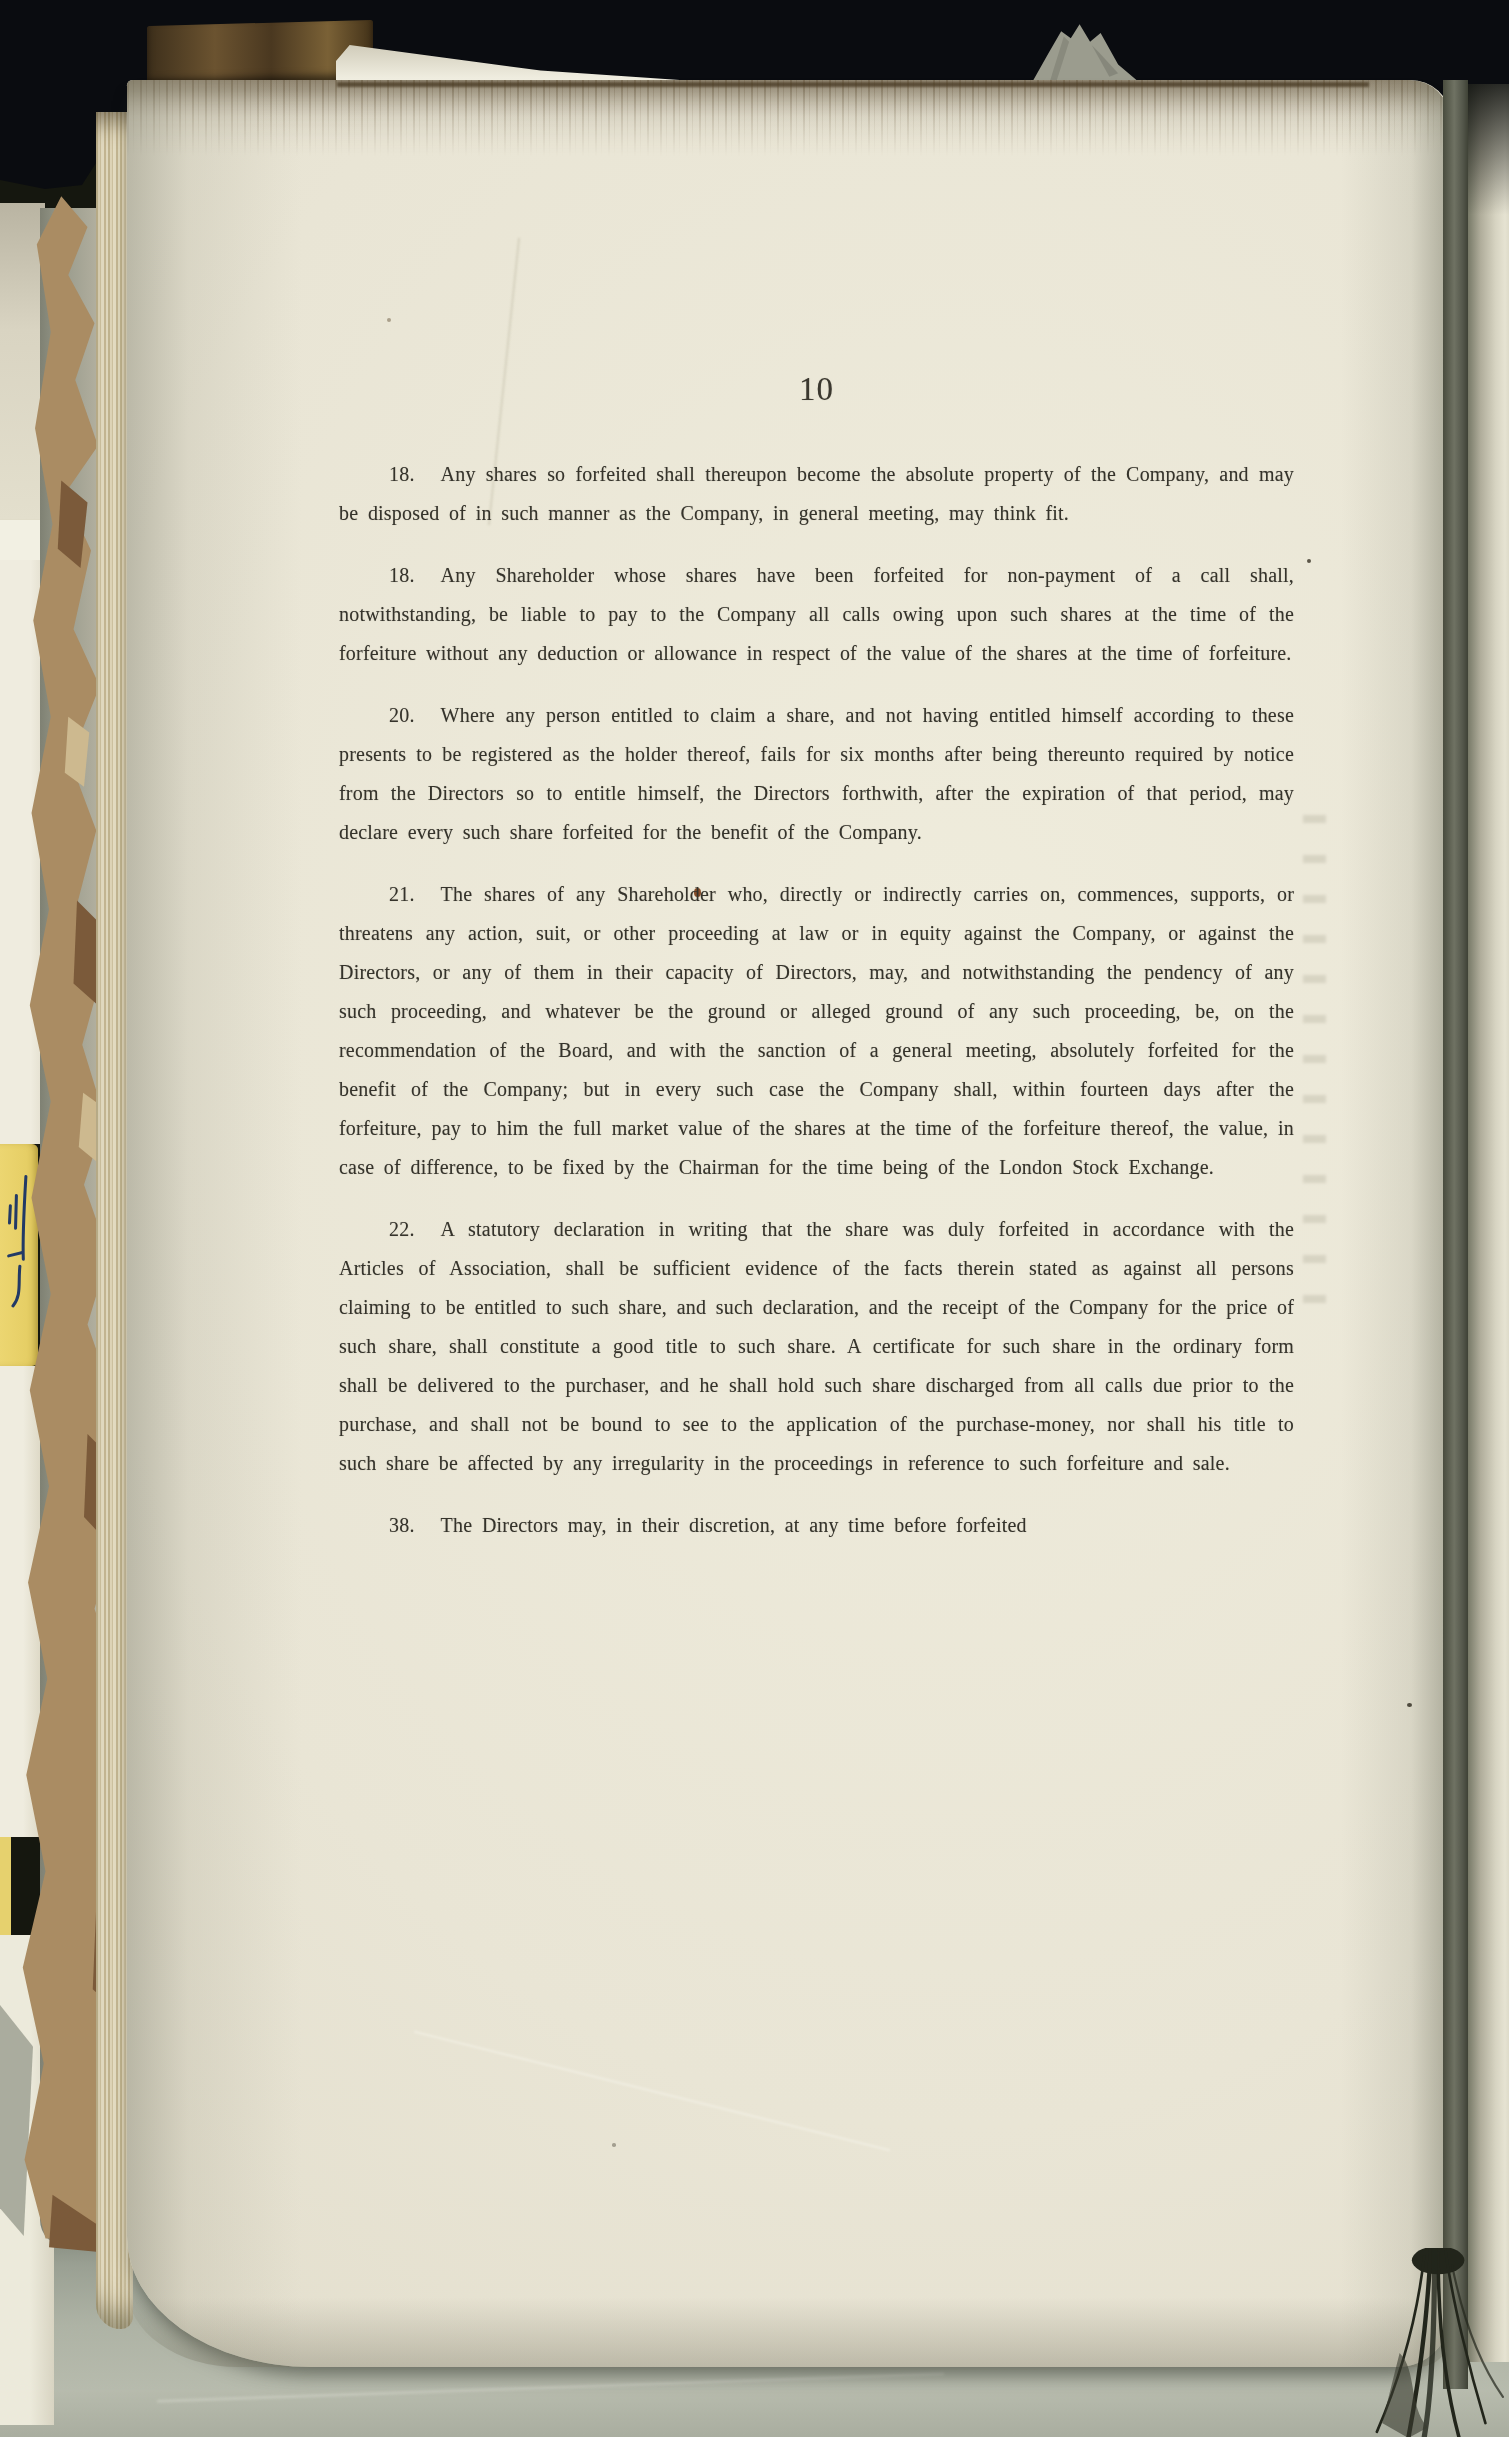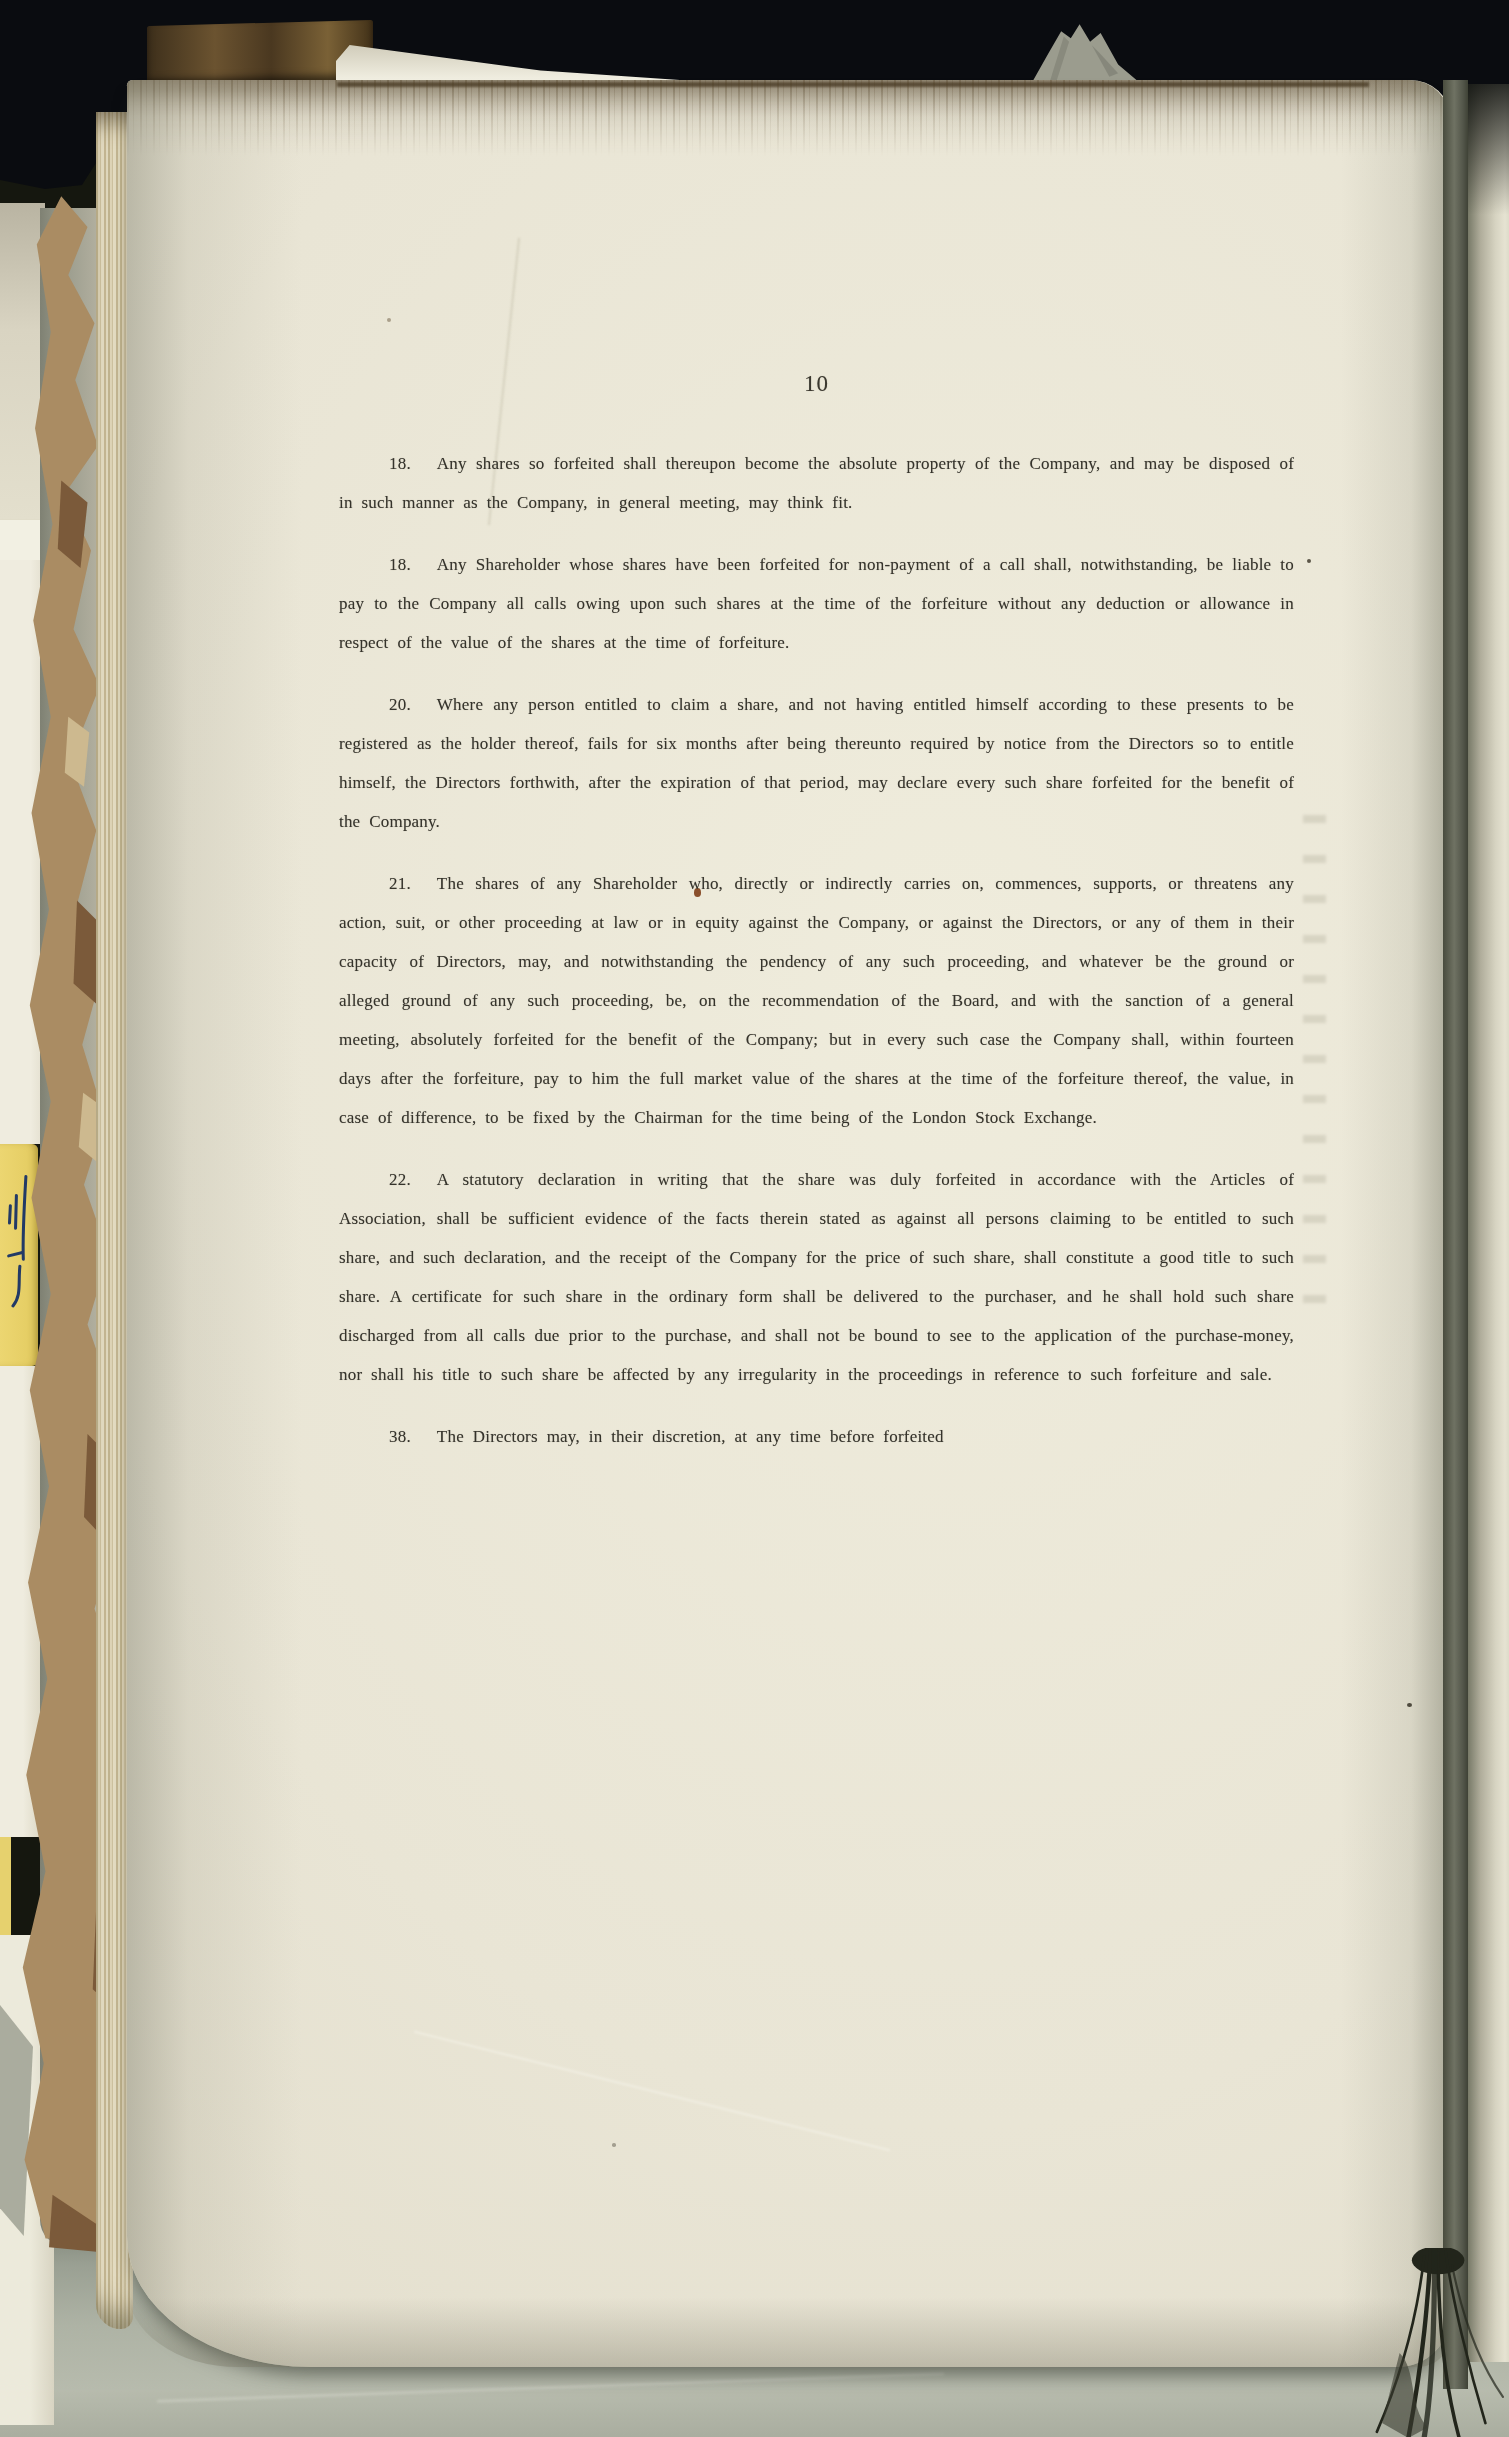--- a/index.html
+++ b/index.html
@@ -81,23 +81,23 @@
   .gutter{left:1443px;top:80px;width:24.5px;height:2309px;z-index:5;
     background:linear-gradient(90deg,#494c3e,#6f7263 45%,#53564a 80%,#3f4236);}
   .facing{left:1468px;top:84px;width:42px;height:2278px;z-index:5;
     background:linear-gradient(90deg,#787a68,#b0ad9b 30%,#d6d3c1 65%,#e6e3d2 88%,#dcd9c7);}
   .facing-top{left:0;top:0;width:100%;height:131px;
     background:linear-gradient(180deg,rgba(10,12,10,.85),rgba(10,12,10,0));}
   .threads-svg{left:1347px;top:2248px;z-index:6;}
 
   
   .text-block{left:339px;top:371px;width:955px;z-index:9;color:#35332b;}
-  .pagenum{text-align:center;font-size:23px;letter-spacing:0.9px;margin:0 0 47px 0;
+  .pagenum{text-align:center;font-size:33px;letter-spacing:0.9px;margin:0 0 47px 0;
     color:#3b382f;text-shadow:0 0 0.9px rgba(53,51,43,.35);}
-  p.article{margin:1px 0 23px 0;font-size:17px;line-height:39px;text-align:justify;
+  p.article{margin:1px 0 23px 0;font-size:20px;line-height:39px;text-align:justify;
     text-indent:50px;word-spacing:4.4px;letter-spacing:0.2px;
     text-shadow:0 0 0.9px rgba(53,51,43,.3);}
   p.article .artnum{margin-right:26px;}
   p.article:last-child{margin-bottom:0;}
 </style>
 </head>
 <body>
 
 <div class="scene">
 

